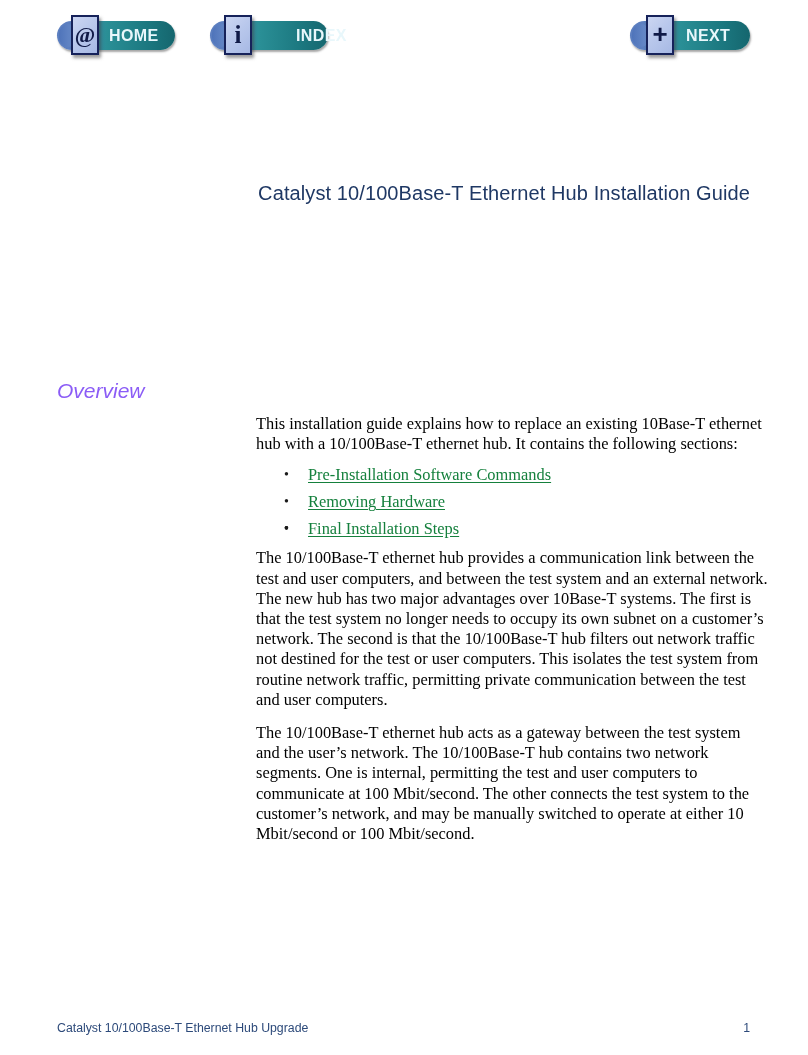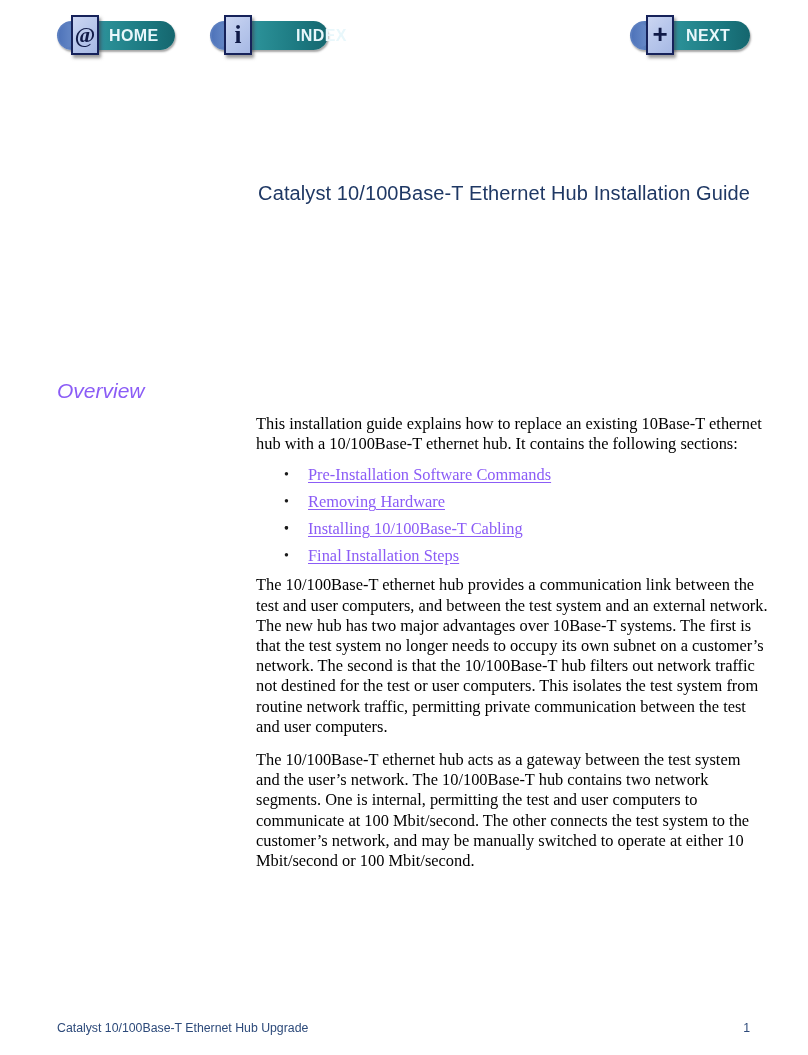--- a/index.html
+++ b/index.html
@@ -158,21 +158,21 @@
   }
   ul.linklist li .bullet {
     position: absolute;
     left: 28px;
     top: 0;
     color: #1a1a1a;
     font-size: 14px;
     line-height: 20px;
   }
   a.doclink {
-    color: #8b5cf6;
+    color: #15803d;
     text-decoration: underline;
     text-underline-offset: 2px;
   }
 
   
   .footer {
     position: absolute;
     left: 57px;
     top: 1021px;
     width: 693px;
@@ -228,21 +228,20 @@
     </li>
     <li>
       <span class="bullet">•</span>
       <a href="#" class="doclink">Removing Hardware</a>
     </li>
     <li>
       <span class="bullet">•</span>
     </li>
     <li>
       <span class="bullet">•</span>
-      <a href="#" class="doclink">Installing 10/100Base-T Cabling</a>
     </li>
     <li>
       <span class="bullet">•</span>
       <a href="#" class="doclink">Final Installation Steps</a>
     </li>
   </ul>
 
   <p>The 10/100Base-T ethernet hub provides a communication link between the test and user computers, and between the test system and an external network. The new hub has two major advantages over 10Base-T systems. The first is that the test system no longer needs to occupy its own subnet on a customer’s network. The second is that the 10/100Base-T hub filters out network traffic not destined for the test or user computers. This isolates the test system from routine network traffic, permitting private communication between the test and user computers.</p>
 
   <p>The 10/100Base-T ethernet hub acts as a gateway between the test system and the user’s network. The 10/100Base-T hub contains two network segments. One is internal, permitting the test and user computers to communicate at 100 Mbit/second. The other connects the test system to the customer’s network, and may be manually switched to operate at either 10 Mbit/second or 100 Mbit/second.</p>

